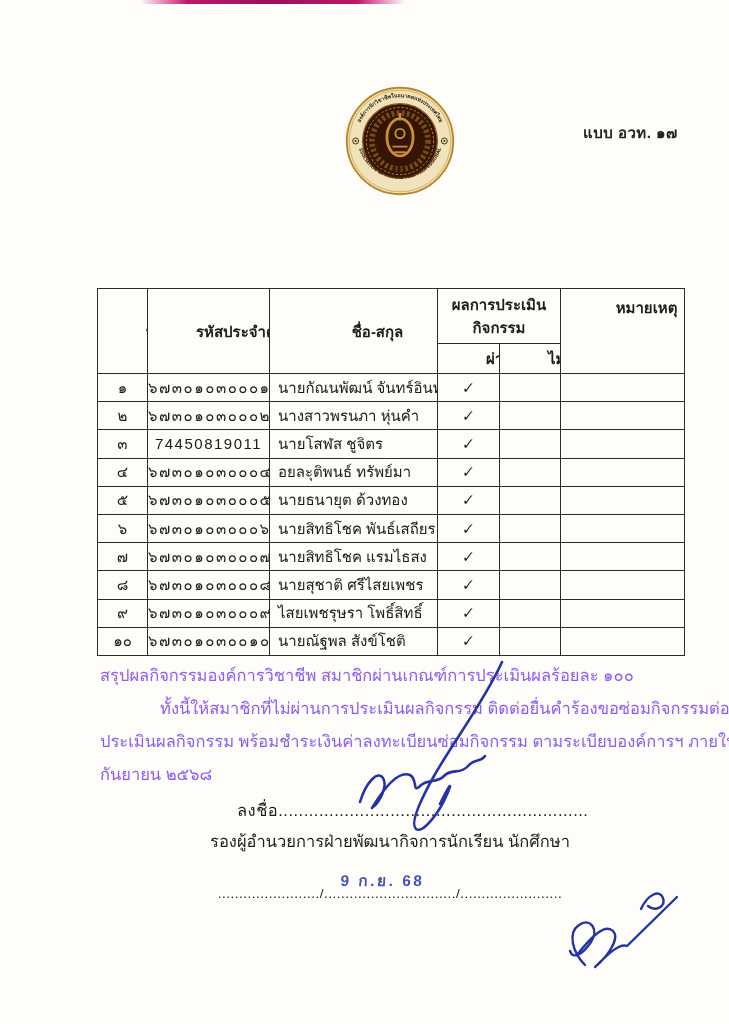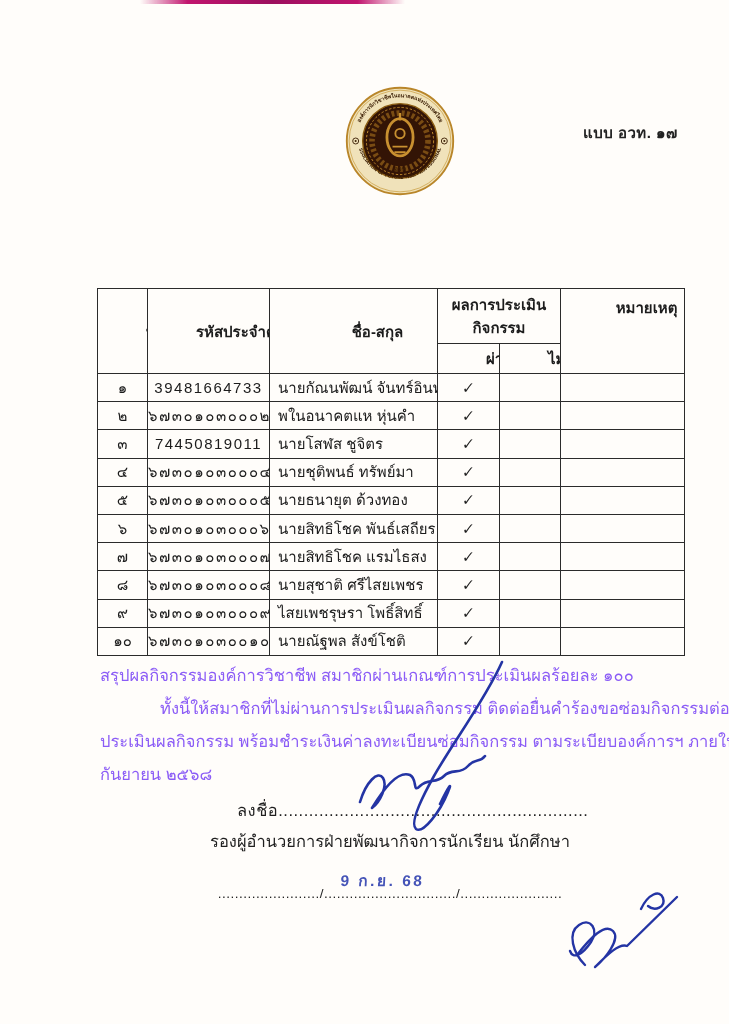--- a/index.html
+++ b/index.html
@@ -125,46 +125,46 @@
         <th rowspan="2" style="vertical-align:top;padding-top:8px;">หมายเหตุ</th>
       </tr>
       <tr class="hrow2">
         <th>ผ่าน</th>
         <th>ไม่ผ่าน</th>
       </tr>
     </thead>
     <tbody>
         <tr class="drow">
         <td class="cell-no">๑</td>
-        <td class="cell-id">39481664733</td>
+        <td class="cell-id">๖๗๓๐๑๐๓๐๐๐๑</td>
         <td class="cell-name">นายกัณนพัฒน์  จันทร์อินทร์</td>
         <td class="cell-pass"><span>✓</span></td>
         <td class="cell-fail"></td>
         <td class="cell-remark"></td>
       </tr>
         <tr class="drow">
         <td class="cell-no">๒</td>
         <td class="cell-id">๖๗๓๐๑๐๓๐๐๐๒</td>
-        <td class="cell-name">พในอนาคตแห  หุ่นคำ</td>
+        <td class="cell-name">นางสาวพรนภา  หุ่นคำ</td>
         <td class="cell-pass"><span>✓</span></td>
         <td class="cell-fail"></td>
         <td class="cell-remark"></td>
       </tr>
         <tr class="drow">
         <td class="cell-no">๓</td>
         <td class="cell-id">74450819011</td>
         <td class="cell-name">นายโสฬส  ชูจิตร</td>
         <td class="cell-pass"><span>✓</span></td>
         <td class="cell-fail"></td>
         <td class="cell-remark"></td>
       </tr>
         <tr class="drow">
         <td class="cell-no">๔</td>
         <td class="cell-id">๖๗๓๐๑๐๓๐๐๐๔</td>
-        <td class="cell-name">นายชุติพนธ์  ทรัพย์มา</td>
+        <td class="cell-name">อยละุติพนธ์  ทรัพย์มา</td>
         <td class="cell-pass"><span>✓</span></td>
         <td class="cell-fail"></td>
         <td class="cell-remark"></td>
       </tr>
         <tr class="drow">
         <td class="cell-no">๕</td>
         <td class="cell-id">๖๗๓๐๑๐๓๐๐๐๕</td>
         <td class="cell-name">นายธนายุต  ด้วงทอง</td>
         <td class="cell-pass"><span>✓</span></td>
         <td class="cell-fail"></td>

